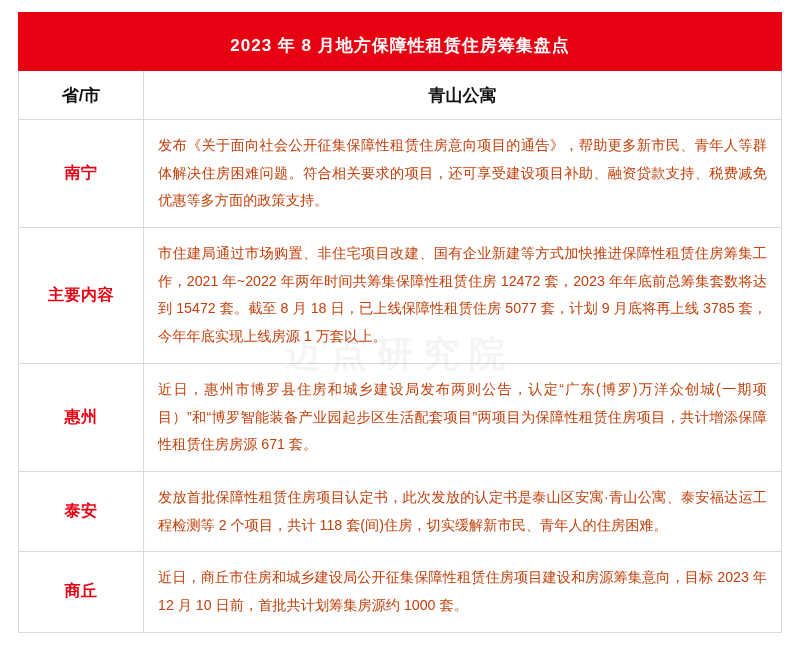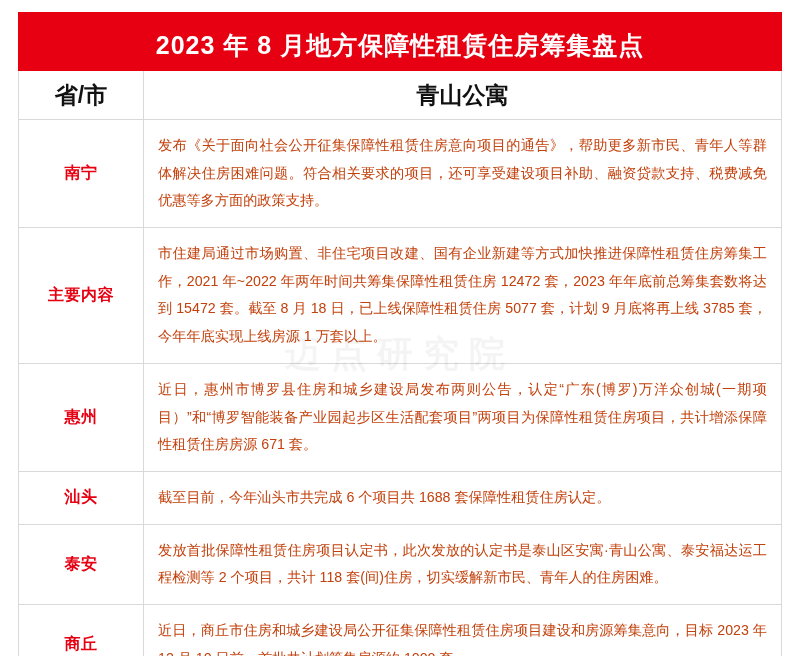--- a/index.html
+++ b/index.html
@@ -32,38 +32,38 @@
     background: #e60012;
     width: 764px;
     margin: 0 auto;
     height: 52px;
     display: flex;
     align-items: center;
     justify-content: center;
   }
   .title-band .title-text {
     color: #ffffff;
-    font-size: 25px;
+    font-size: 17px;
     font-weight: bold;
     letter-spacing: 1px;
   }
   table.data {
     width: 764px;
     margin: 0 auto;
     border-collapse: collapse;
     table-layout: fixed;
   }
   table.data th, table.data td {
     border: 1px solid #d9d9d9;
     vertical-align: middle;
   }
   table.data thead th {
     background: #ffffff;
     height: 46px;
-    font-size: 23px;
+    font-size: 17px;
     font-weight: bold;
     color: #111111;
     border-top: none;
   }
   th.col-province, td.col-province {
     width: 122px;
     text-align: center;
   }
   td.col-province {
     color: #e60012;
@@ -120,24 +120,20 @@
       </tr>
       <tr>
         <td class="col-province">主要内容</td>
         <td class="col-content">市住建局通过市场购置、非住宅项目改建、国有企业新建等方式加快推进保障性租赁住房筹集工作，2021 年~2022 年两年时间共筹集保障性租赁住房 12472 套，2023 年年底前总筹集套数将达到 15472 套。截至 8 月 18 日，已上线保障性租赁住房 5077 套，计划 9 月底将再上线 3785 套，今年年底实现上线房源 1 万套以上。</td>
       </tr>
       <tr>
         <td class="col-province">惠州</td>
         <td class="col-content">近日，惠州市博罗县住房和城乡建设局发布两则公告，认定“广东(博罗)万洋众创城(一期项目）”和“博罗智能装备产业园起步区生活配套项目”两项目为保障性租赁住房项目，共计增添保障性租赁住房房源 671 套。</td>
       </tr>
       <tr>
-        <td class="col-province">汕头</td>
-        <td class="col-content">截至目前，今年汕头市共完成 6 个项目共 1688 套保障性租赁住房认定。</td>
-      </tr>
-      <tr>
         <td class="col-province">泰安</td>
         <td class="col-content">发放首批保障性租赁住房项目认定书，此次发放的认定书是泰山区安寓·青山公寓、泰安福达运工程检测等 2 个项目，共计 118 套(间)住房，切实缓解新市民、青年人的住房困难。</td>
       </tr>
       <tr>
         <td class="col-province">商丘</td>
         <td class="col-content">近日，商丘市住房和城乡建设局公开征集保障性租赁住房项目建设和房源筹集意向，目标 2023 年 12 月 10 日前，首批共计划筹集房源约 1000 套。</td>
       </tr>
     </tbody>
   </table>
 

